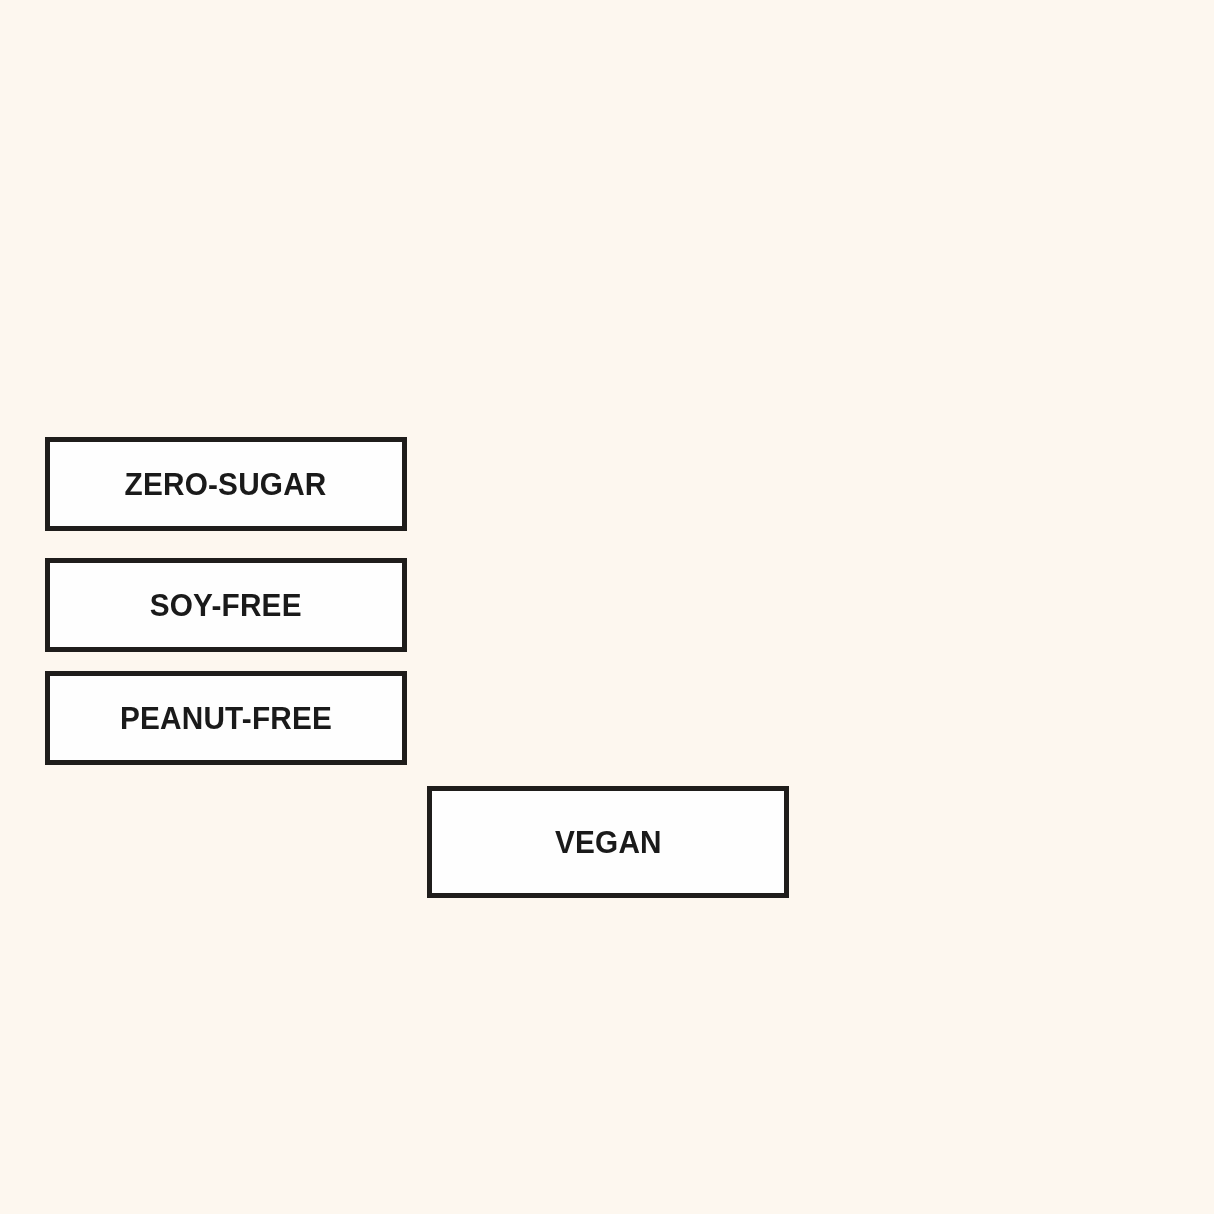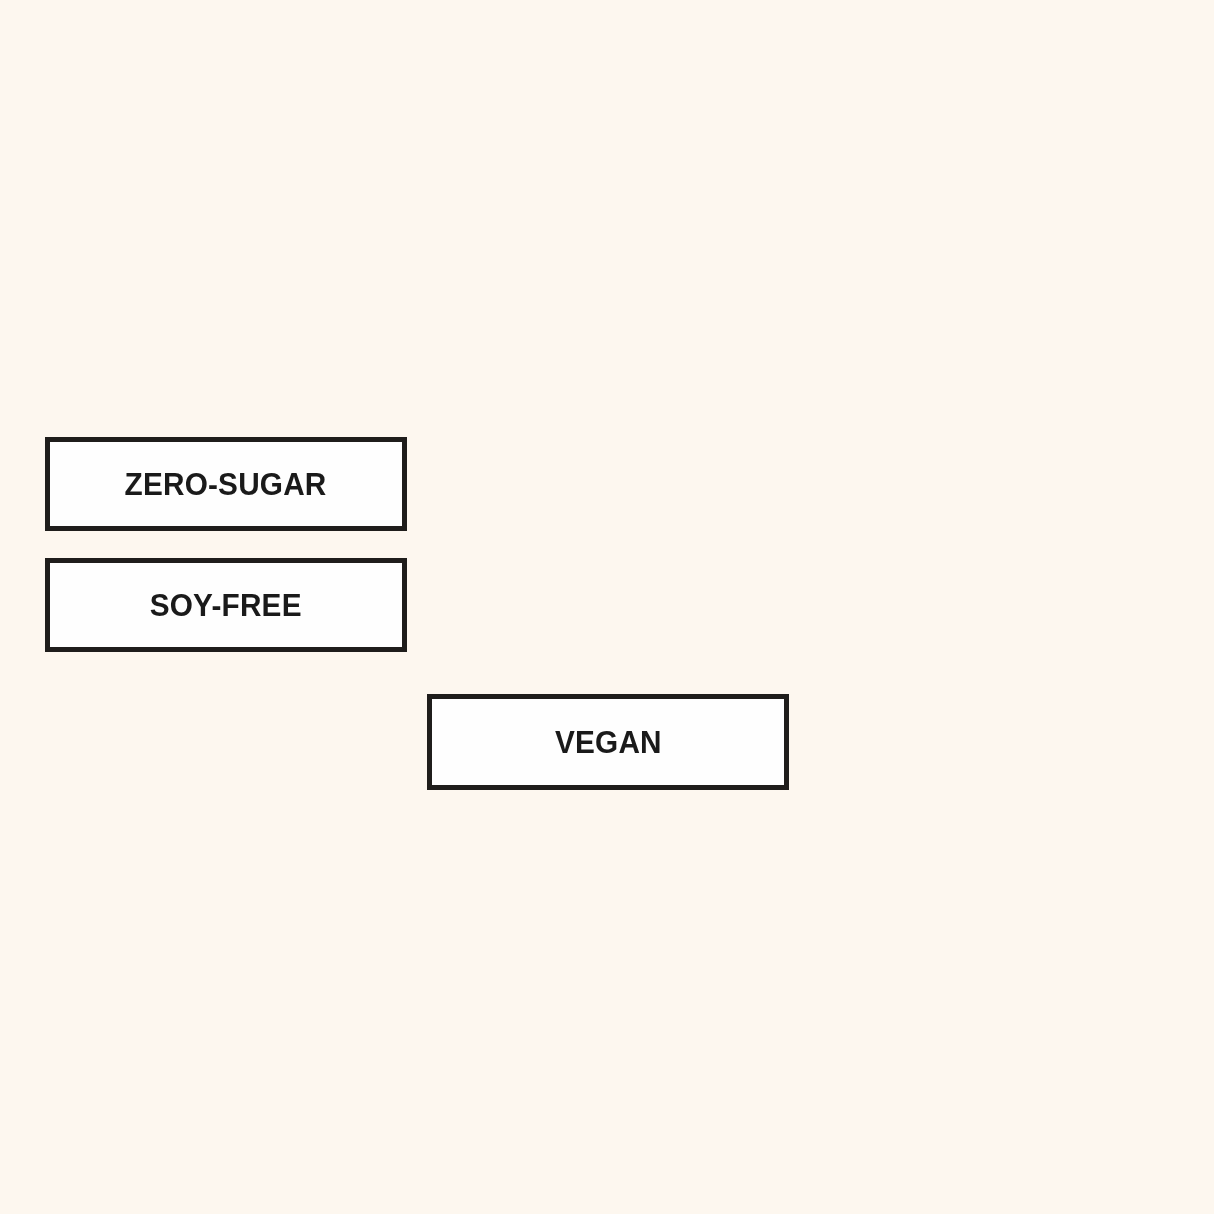--- a/index.html
+++ b/index.html
@@ -24,37 +24,37 @@
   }
 
   .badge-row {
     display: flex;
     flex-direction: column;
     justify-content: flex-start;
     gap: 19px;
   }
 
   .badge-row.row-1 { margin-bottom: 27px; }
-  .badge-row.row-2 { margin-bottom: 42px; }
+  .badge-row.row-2 { margin-bottom: 21px; }
 
   
   .badge-row.row-3 { padding-left: 382px; }
 
   .badge {
     width: 362px;
     height: 94px;
     background: #fefefe;
     border: 5px solid #1f1d1b;
     display: flex;
     align-items: center;
     justify-content: center;
     flex: 0 0 auto;
   }
 
-  .badge-row.row-3 .badge { height: 96px; }
+  .badge-row.row-3 .badge { height: 112px; }
 
   .badge-label {
     font-size: 32px;
     font-weight: 700;
     letter-spacing: 0.2px;
     line-height: 1;
     color: #1a1a1a;
     text-transform: uppercase;
     white-space: nowrap;
     transform: scaleX(0.93);
@@ -69,20 +69,23 @@
   <div class="badge-row row-1">
     <div class="badge">
       <span class="badge-label">ZERO-SUGAR</span>
     </div>
   </div>
 
   <div class="badge-row row-2">
     <div class="badge">
       <span class="badge-label">SOY-FREE</span>
     </div>
+    <div class="badge">
+      <span class="badge-label">PEANUT-FREE</span>
+    </div>
   </div>
 
   <div class="badge-row row-3">
     <div class="badge">
       <span class="badge-label">VEGAN</span>
     </div>
   </div>
 
 </div>
 

